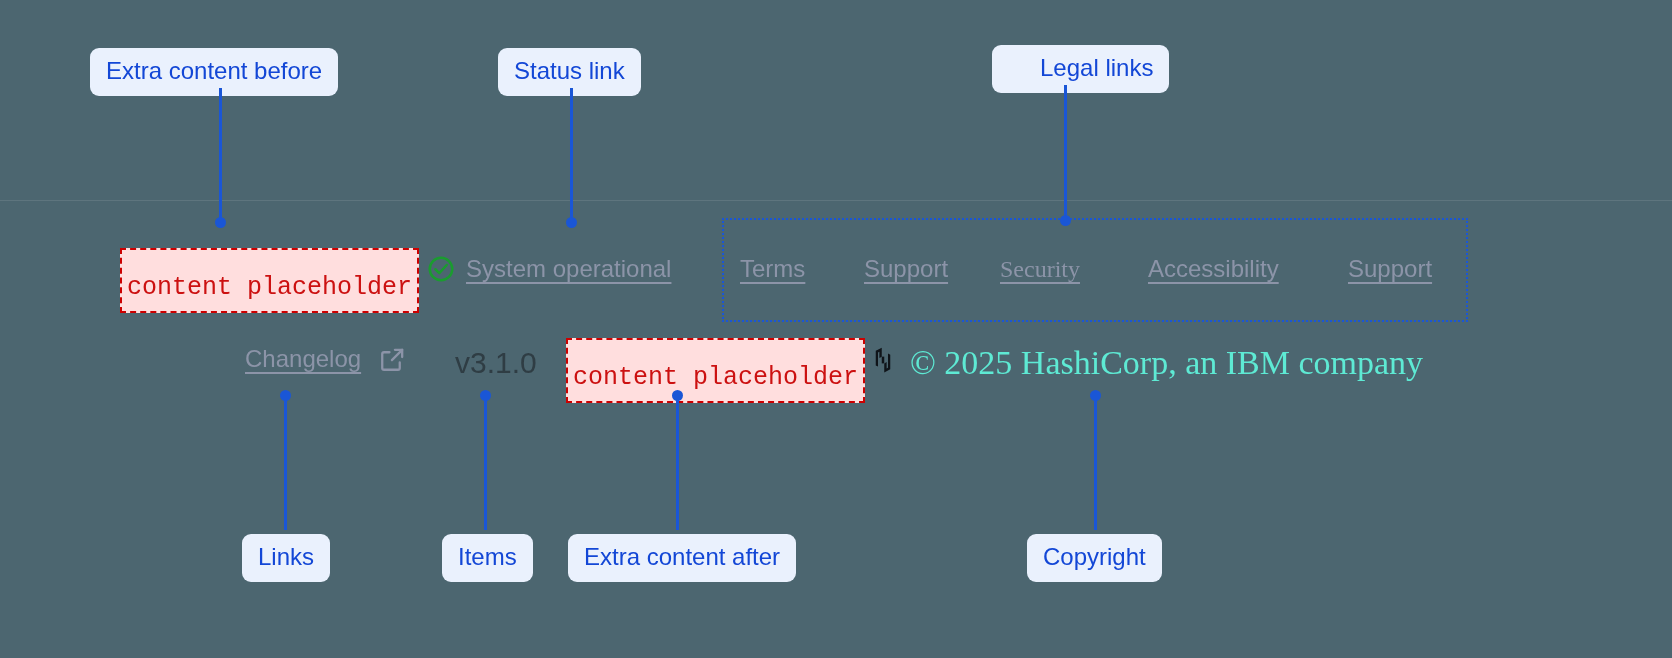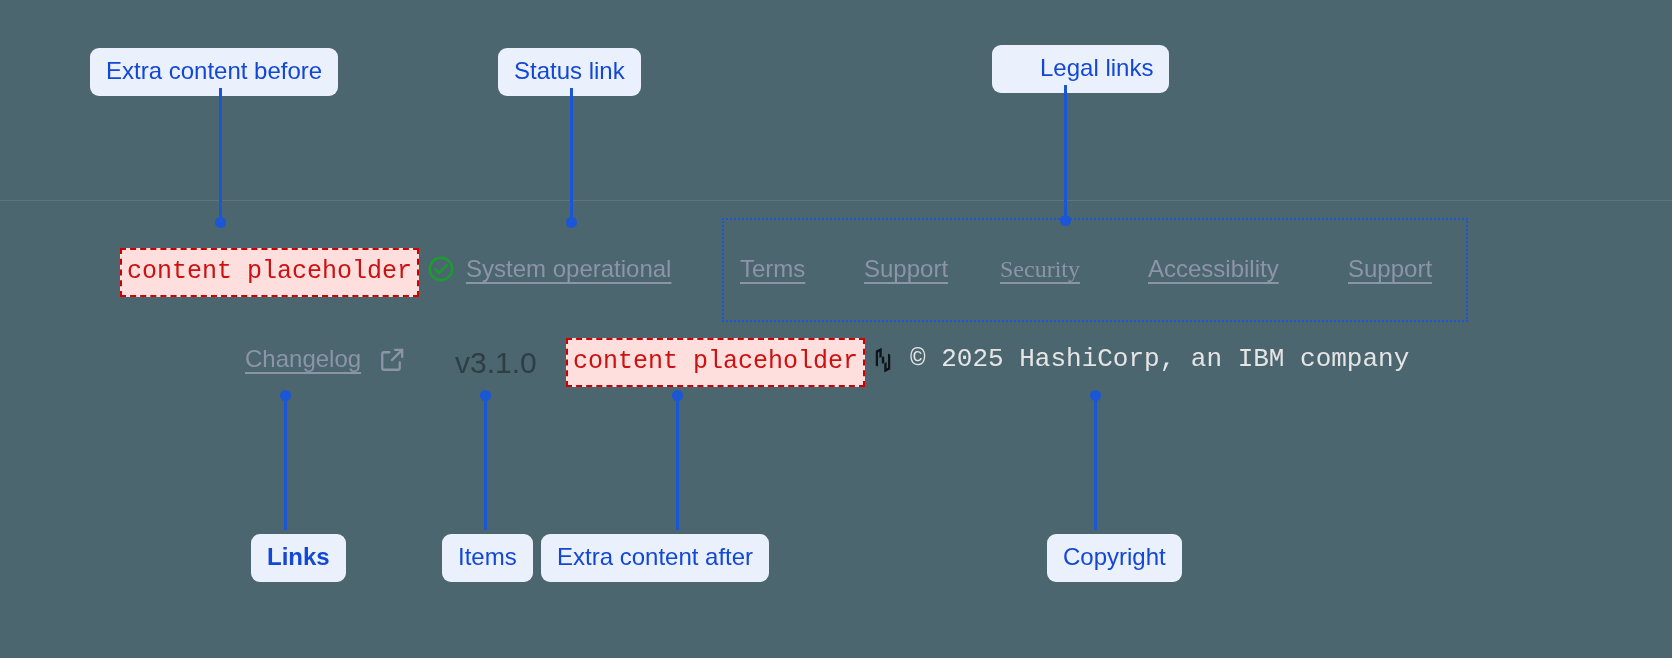--- a/index.html
+++ b/index.html
@@ -62,46 +62,46 @@
     font-size: 24px;
     line-height: 1;
     text-decoration: underline;
     text-underline-offset: 5px;
     white-space: nowrap;
     font-family: "Liberation Sans", sans-serif;
   }
 
   .footer-plain {
     position: absolute;
-    color: #e5e5e5;
-    font-size: 26px;
+    color: #5eead4;
+    font-size: 34px;
     line-height: 1;
     white-space: nowrap;
-    font-family: Liberation Mono, monospace;
+    font-family: Liberation Serif, serif;
   }
 
   .version-text {
     position: absolute;
     color: #2f3d44;
     font-size: 30px;
     line-height: 1;
     white-space: nowrap;
     font-family: "Liberation Sans", sans-serif;
   }
 
   
   .placeholder {
     position: absolute;
     background: #ffdede;
     border: 2px dashed #cc0000;
     color: #cc1111;
     font-family: "Liberation Mono", monospace;
     font-size: 25px;
     line-height: 1;
-    padding: 9px 5px 11px 5px;
+    padding: 25px 5px 11px 5px;
     white-space: nowrap;
   }
 
   
   .region-box {
     position: absolute;
     border: 2px dotted #1a56d6;
   }
 
   
@@ -165,27 +165,27 @@
       <path fill="#0f1419" d="M6.2 4.6 11 2.1v7.2L9.1 10.4V5.3L8 5.9v11.3l-1.8-.9z"></path>
       <path fill="#0f1419" d="M17.8 19.4 13 21.9v-7.2l1.9-1.1v5.1l1.1-.6V6.8l1.8.9z"></path>
       <path fill="#0f1419" d="M11 9.3h2v5.4h-2z"></path>
     </svg>
   </span>
 
   <div class="footer-plain" style="left:910px; top:346px;">© 2025 HashiCorp, an IBM company</div>
 
   <div class="leader-dot" style="left:280px; top:390px;"></div>
   <div class="leader" style="left:284px; top:395px; height:135px;"></div>
-  <div class="callout" style="left:251px; top:534px;font-weight:bold;">Links</div>
+  <div class="callout" style="left:242px; top:534px;">Links</div>
 
   <div class="leader-dot" style="left:480px; top:390px;"></div>
   <div class="leader" style="left:484px; top:395px; height:135px;"></div>
   <div class="callout" style="left:442px; top:534px;">Items</div>
 
   <div class="leader-dot" style="left:672px; top:390px;"></div>
   <div class="leader" style="left:676px; top:395px; height:135px;"></div>
-  <div class="callout" style="left:541px; top:534px;">Extra content after</div>
+  <div class="callout" style="left:568px; top:534px;">Extra content after</div>
 
   <div class="leader-dot" style="left:1090px; top:390px;"></div>
   <div class="leader" style="left:1094px; top:395px; height:135px;"></div>
-  <div class="callout" style="left:1027px; top:534px;margin-left:20px;">Copyright</div>
+  <div class="callout" style="left:1027px; top:534px;">Copyright</div>
 
 </div>
 
 </body></html>

